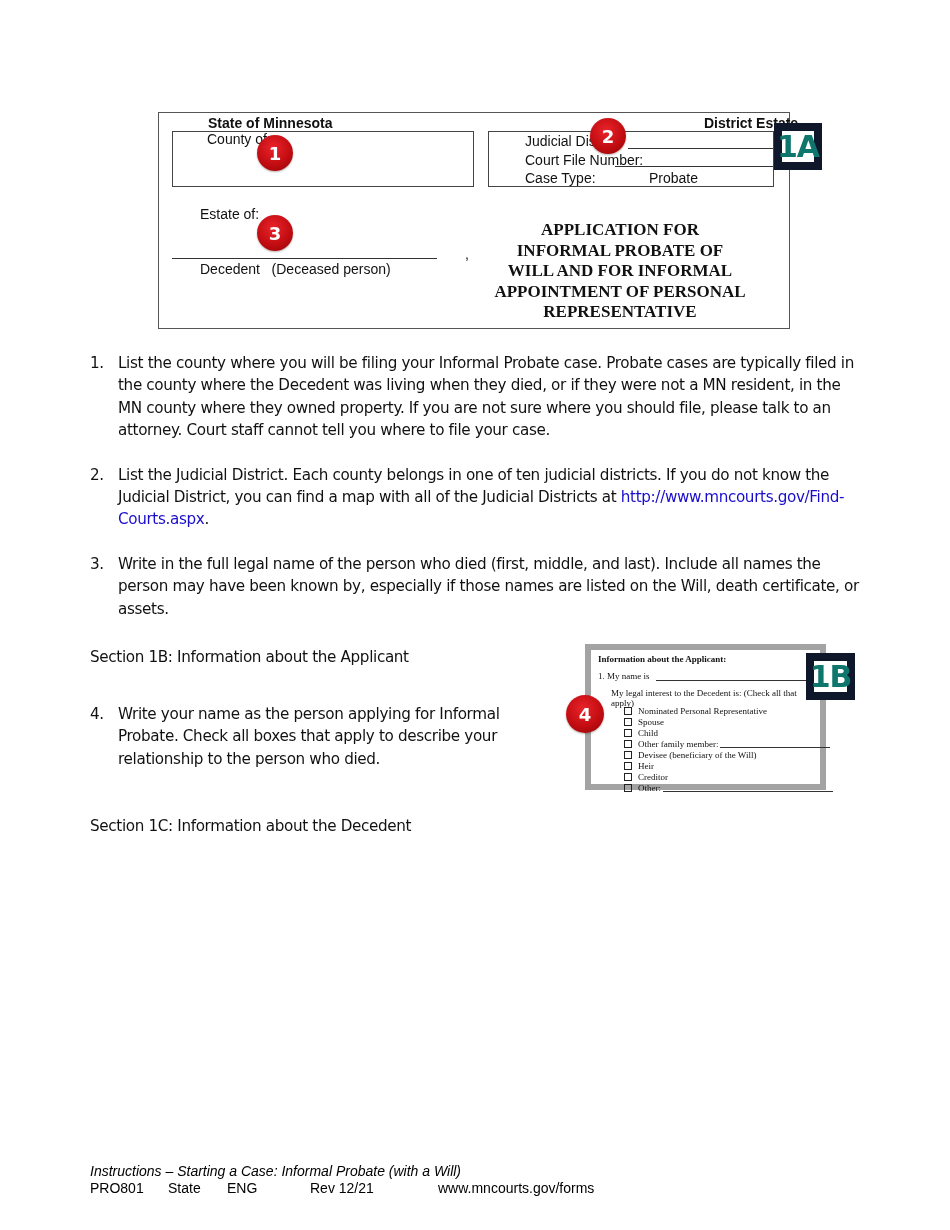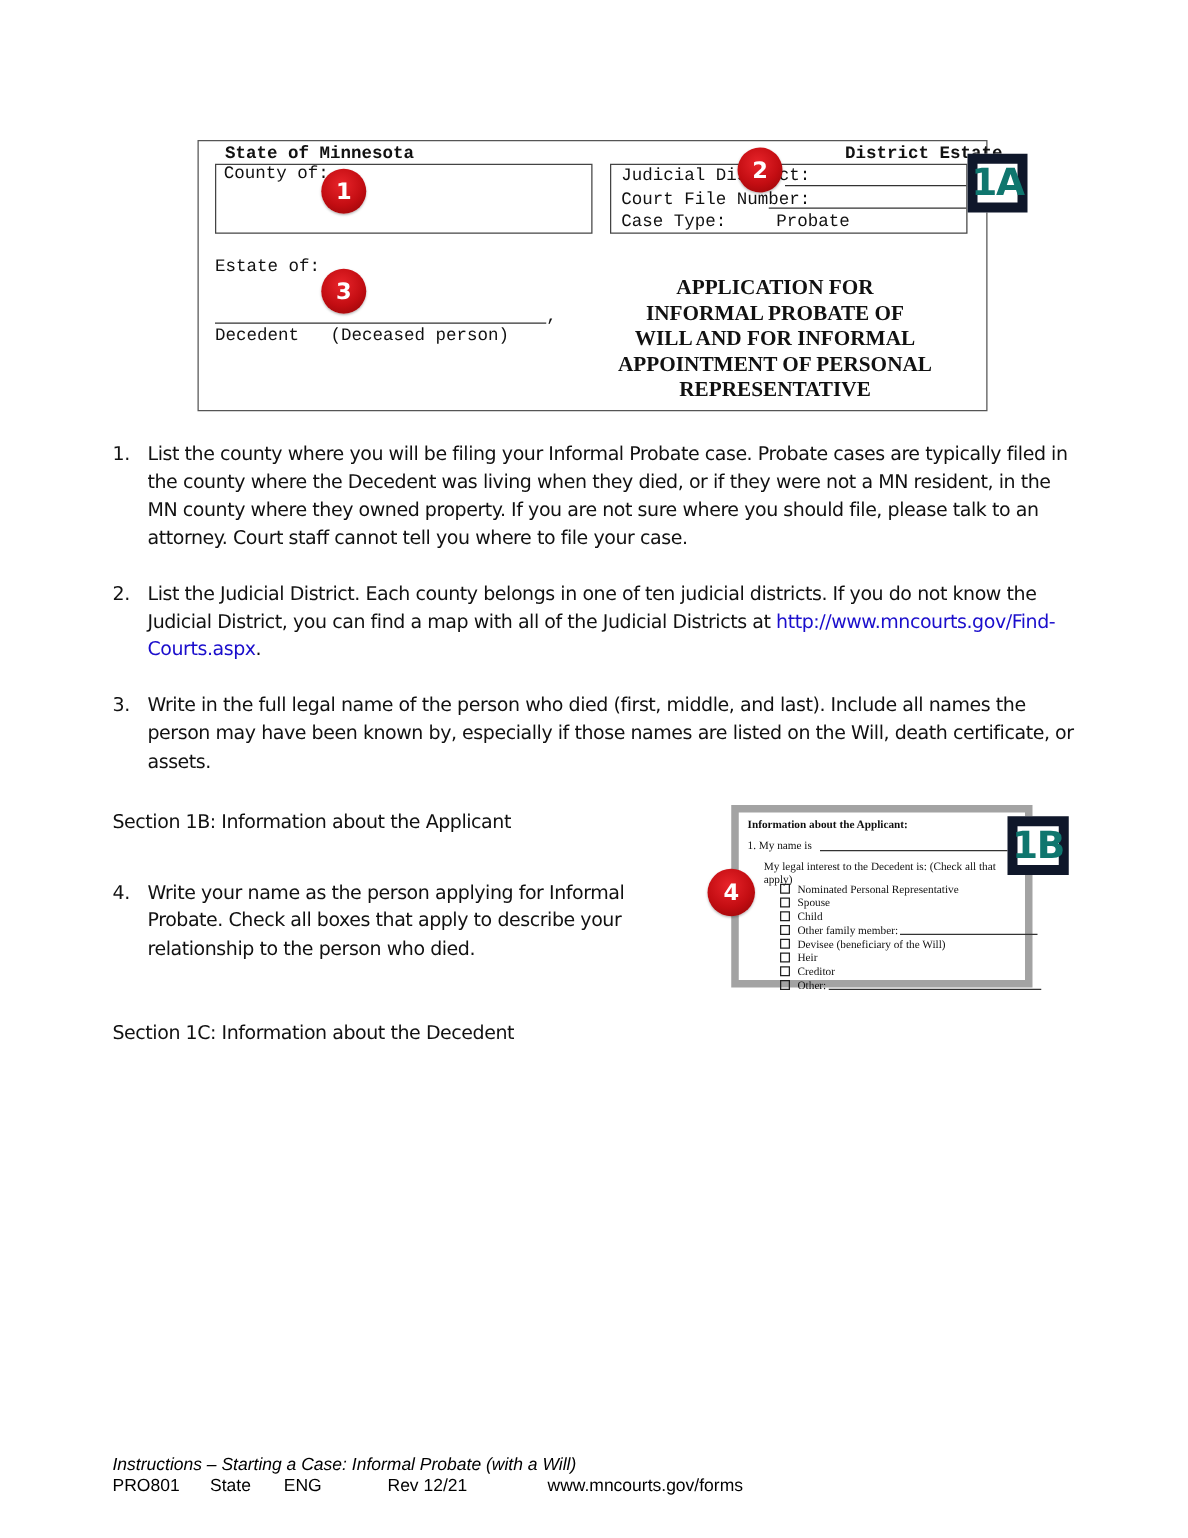--- a/index.html
+++ b/index.html
@@ -1,17 +1,17 @@
 <!DOCTYPE html>
 <html><head>
 <meta charset="utf-8">
 <style>
   html, body { margin:0; padding:0; background:#fff; }
   body { width:950px; height:1230px; position:relative; overflow:hidden; font-family:"Liberation Sans", sans-serif; color:#111; }
-  .serif { font-family:Liberation Mono, monospace; }
+  .serif { font-family:Liberation Sans, sans-serif;margin-left:28px; }
   .abs { position:absolute; }
 
   
   .form1a { left:158px; top:112px; width:632px; height:217px; border:1px solid #555; box-sizing:border-box; }
   .badge-box { background:#fff; border:8px solid #0f172a; font-family:"DejaVu Sans", sans-serif; font-weight:900; color:#0f766e; display:flex; align-items:center; justify-content:center; box-sizing:border-box; letter-spacing:-1px;margin-top:37px; }
   .marker { width:36px; height:36px; border-radius:50%; background:radial-gradient(circle at 45% 35%, #e8242a 0%, #c30d12 55%, #8e0406 100%); color:#fff; font-family:"DejaVu Sans", sans-serif; font-weight:bold; font-size:18px; display:flex; align-items:center; justify-content:center; box-shadow:0 1px 2px rgba(0,0,0,.3); }
   .ftext { font-size:14px; color:#111; }
   .uline { border-bottom:1px solid #333; }
 
   .title-block { font-family:"Liberation Serif", serif; font-weight:bold; font-size:17px; text-align:center; line-height:20.5px; color:#111; }

